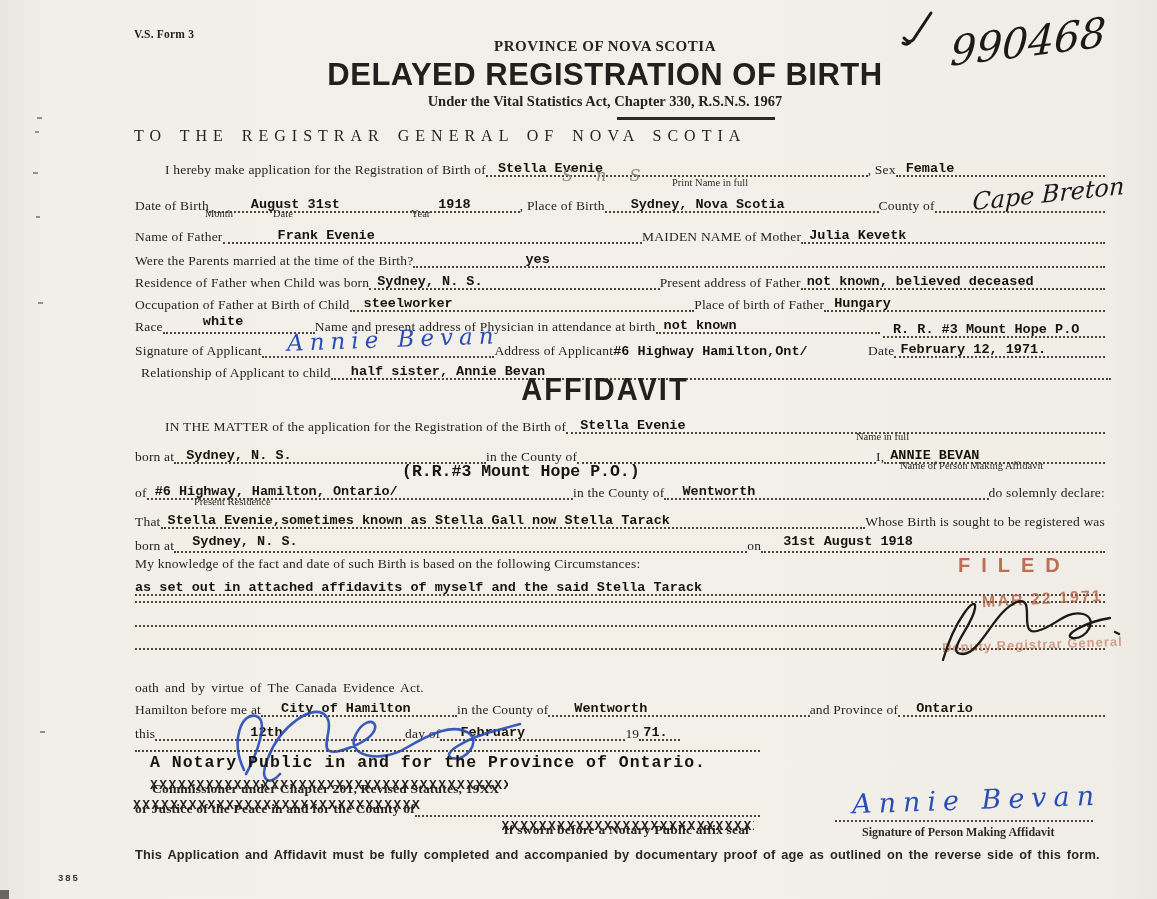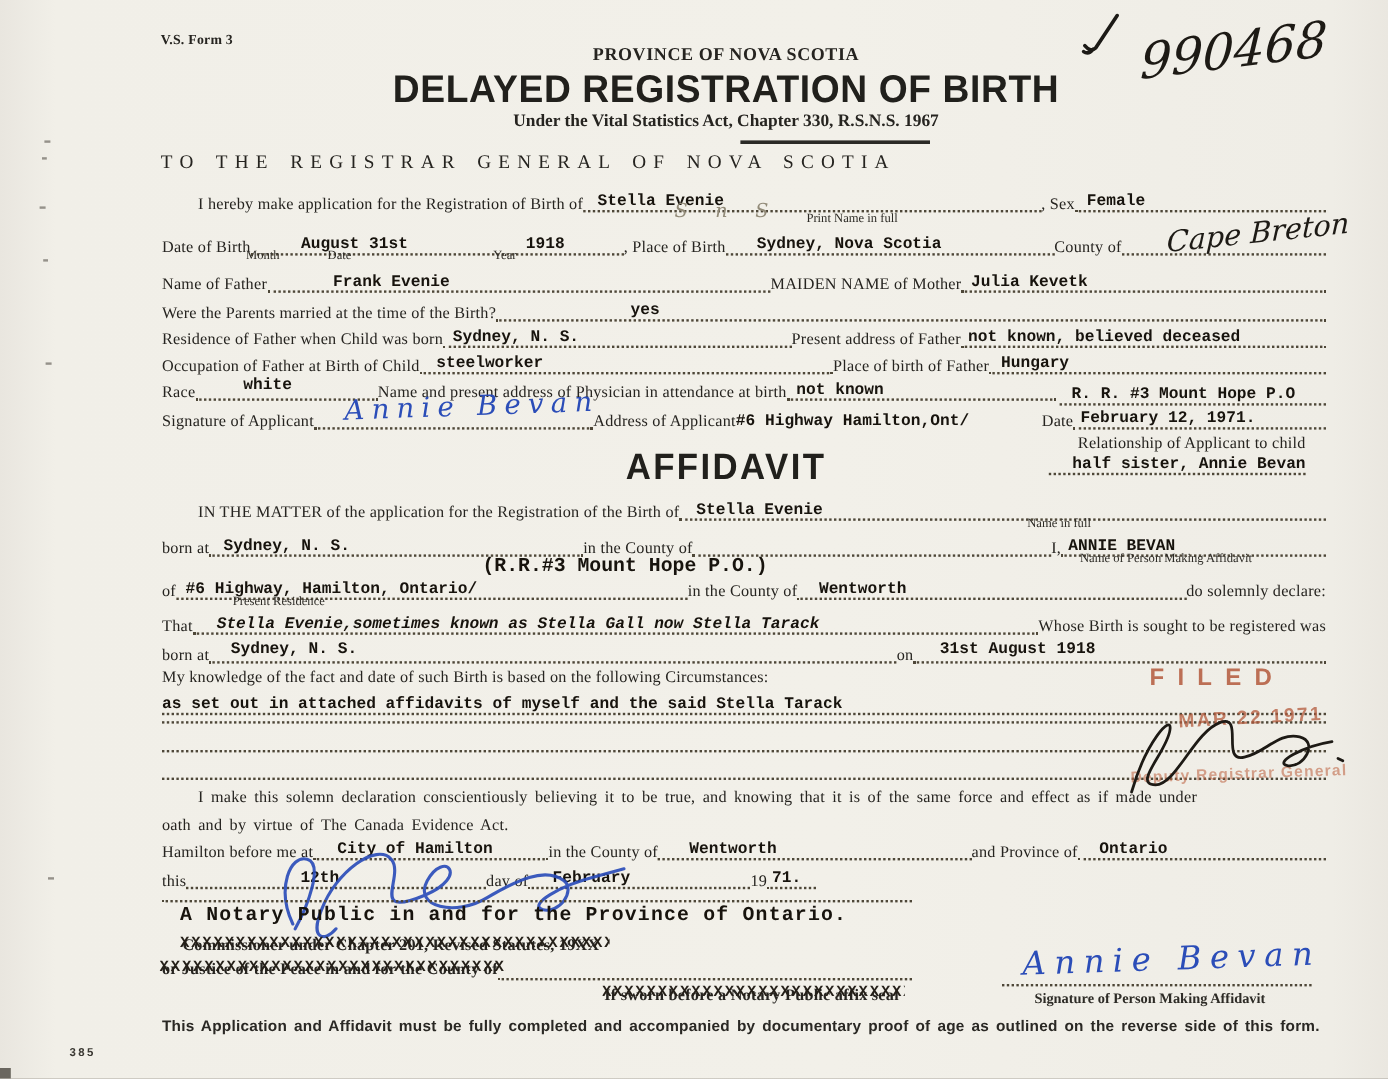--- a/index.html
+++ b/index.html
@@ -162,21 +162,21 @@
         <span class="typed">#6 Highway Hamilton,Ont/</span>
       </span>
     <span class="printed">Date</span>
     <span class="fld" style="flex:.95;">
         <span class="typed" style="margin-left:6px;">February 12, 1971.</span>
       </span>
   </div>
   <div class="abs hand hb" style="left:287px;top:326px;font-size:23px;letter-spacing:6px;transform:rotate(-2deg);">Annie Bevan</div>
 
   
-  <div class="row" style="left:118px;top:361px;width:970px;flex-direction:column;">
+  <div class="row" style="left:141px;top:361px;width:970px;">
     <span class="printed">Relationship of Applicant to child</span>
     <span class="fld" style="flex:1;">
         <span class="typed" style="margin-left:20px;">half sister, Annie Bevan</span>
       </span>
   </div>
 
   
   <div class="abs title" style="left:120px;top:374px;width:970px;text-align:center;font-size:29px;letter-spacing:2px;transform:scaleY(1.05);">AFFIDAVIT</div>
 
   
@@ -215,21 +215,21 @@
         <span class="typed" style="margin-left:18px;">Wentworth</span>
       </span>
     <span class="printed">do solemnly declare:</span>
   </div>
   <div class="abs cap" style="left:194px;top:496px;">Present Residence</div>
 
   
   <div class="row" style="left:135px;top:510px;width:970px;">
     <span class="printed">That</span>
     <span class="fld" style="flex:1;">
-        <span class="typed" style="margin-left:20px;font-style:italic;">Stella Evenie,sometimes known as Stella Gall now Stella Tarack</span>
+        <span class="typed" style="margin-left:7px;">Stella Evenie,sometimes known as Stella Gall now Stella Tarack</span>
       </span>
     <span class="printed">Whose Birth is sought to be registered was</span>
   </div>
 
   
   <div class="row" style="left:135px;top:534px;width:970px;">
     <span class="printed">born at</span>
     <span class="fld" style="flex:2.25;">
         <span class="typed" style="margin-left:18px;transform:translateY(-2px);">Sydney, N. S.</span>
       </span>
@@ -254,21 +254,20 @@
   <div class="abs stamp" style="left:958px;top:554px;font-size:20px;letter-spacing:11px;opacity:.85;">FILED</div>
   <div class="abs stamp" style="left:982px;top:590px;font-size:16px;letter-spacing:2px;transform:rotate(-3deg);opacity:.75;">MAR 22 1971</div>
   <div class="abs stamp" style="left:942px;top:637px;font-size:13px;letter-spacing:1px;transform:rotate(-2deg);opacity:.6;color:#c06a4a;">Deputy Registrar General</div>
   <div class="abs" style="left:925px;top:588px;" title="Spangler">
     <svg width="205" height="78" viewBox="0 0 205 78">
         <path d="M18,72 C30,30 52,6 50,20 C48,38 18,66 38,66 C55,66 70,22 92,14 C112,7 92,48 112,43 C130,39 140,22 158,26 C174,30 162,52 148,50 C136,48 160,34 185,30 M190,44 L194,46" stroke="#1d1a15" stroke-width="2.3" fill="none" stroke-linecap="round"></path>
       </svg>
   </div>
 
   
-  <div class="abs printed" style="left:165px;top:656px;word-spacing:2.5px;">I make this solemn declaration conscientiously believing it to be true, and knowing that it is of the same force and effect as if made under</div>
   <div class="abs printed" style="left:135px;top:680px;word-spacing:2.5px;">oath and by virtue of The Canada Evidence Act.</div>
 
   
   <div class="row" style="left:135px;top:698px;width:970px;">
     <span class="printed">Hamilton before me at</span>
     <span class="fld" style="flex:.9;">
         <span class="typed" style="margin-left:20px;">City of Hamilton</span>
       </span>
     <span class="printed">in the County of</span>
     <span class="fld" style="flex:1.2;">

